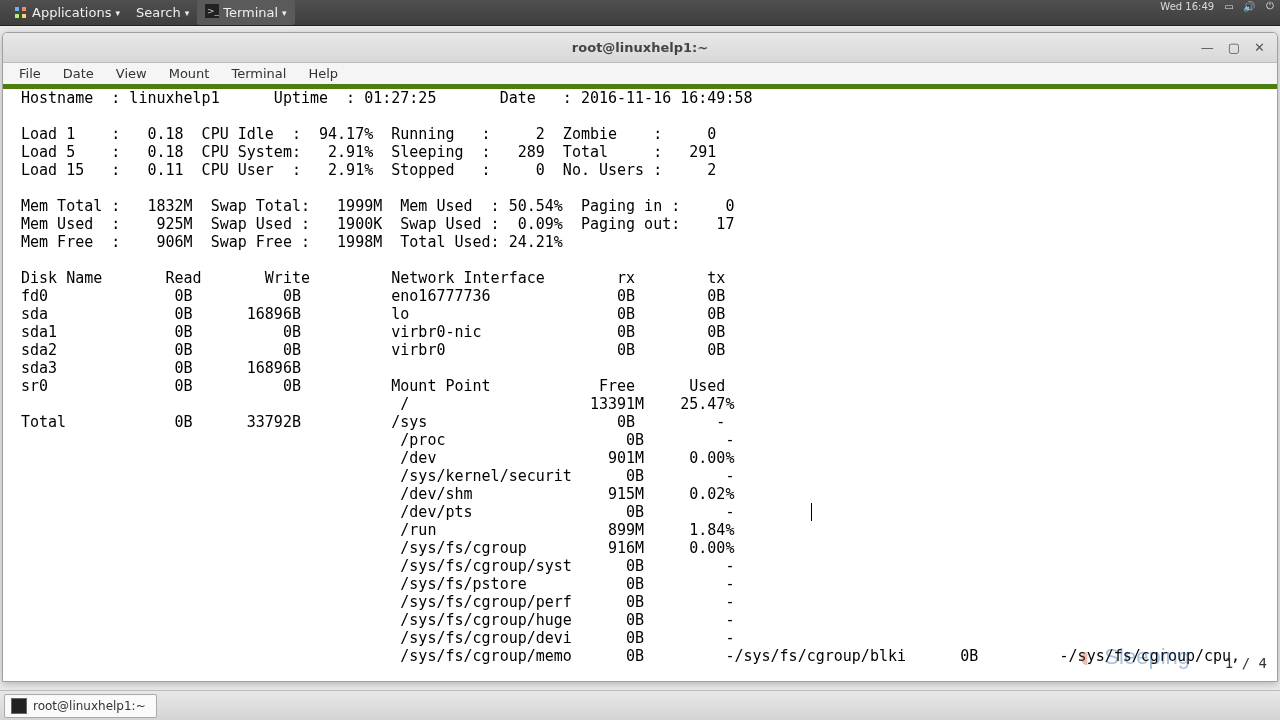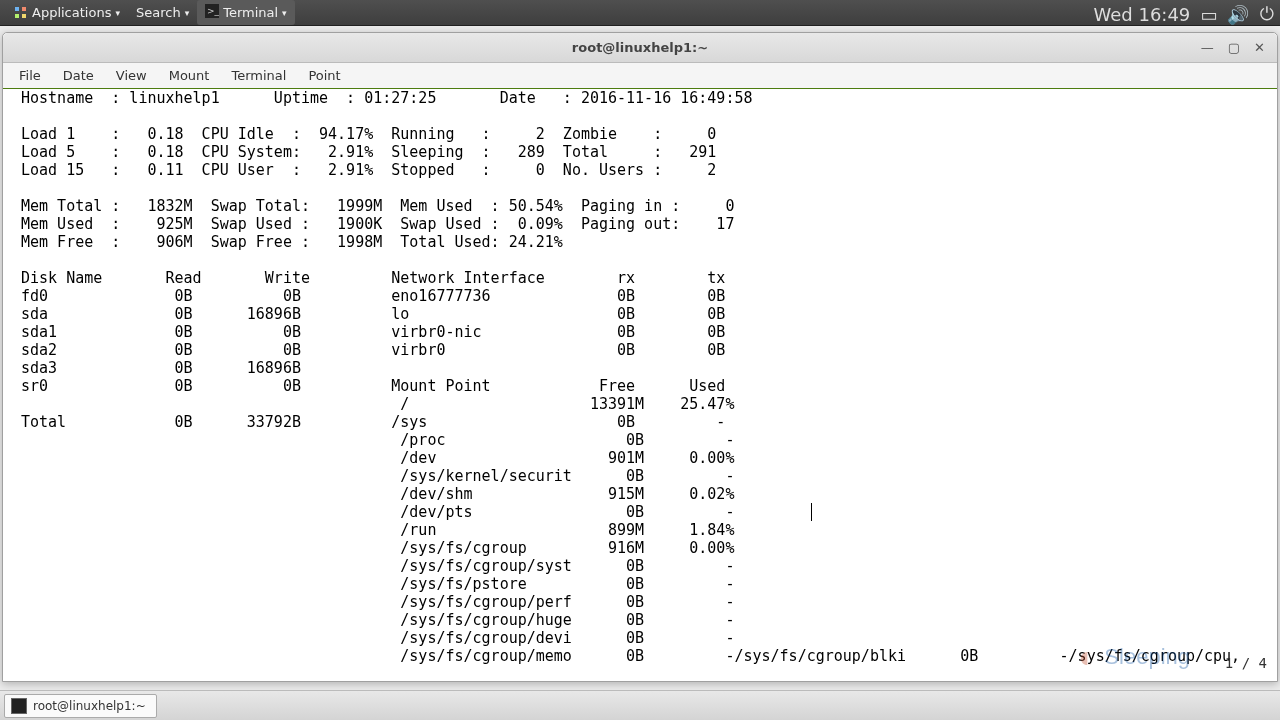--- a/index.html
+++ b/index.html
@@ -10,34 +10,34 @@
   font-size: 13px;
   background: #ececec;
   overflow: hidden;
   position: relative;
 }
 .top-panel {
   height: 26px;
   background: linear-gradient(to bottom, #4f4f4f 0%, #3e3e3e 100%);
   color: #eee;
   display: flex;
-  align-items: flex-end;
+  align-items: flex-start;
   padding: 0 6px;
   border-bottom: 1px solid #222;
 }
 .top-panel .menu-item {
   padding: 0 8px;
   display: flex;
   align-items: center;
   gap: 4px;
   height: 100%;
 }
 .dropdown-arrow { font-size: 9px; }
 .panel-right { margin-left: auto; display: flex; align-items: center; gap: 10px; }
-.tray-icon { font-size: 18px; color: #ddd; }
+.tray-icon { font-size: 10px; color: #ddd; }
 .selected-app {
   background: #5a5a5a;
   border-radius: 3px;
   padding: 1px 8px;
   display: flex;
   align-items: center;
   gap: 5px;
 }
 .apps-icon {
   width: 14px; height: 14px;
@@ -84,21 +84,21 @@
   color: #555;
   font-size: 13px;
 }
 .menubar {
   height: 26px;
   display: flex;
   align-items: center;
   padding: 0 6px;
   gap: 2px;
   background: #f5f5f5;
-  border-bottom: 1px solid #4d7c0f;
+  border-bottom: 5px solid #4d7c0f;
 }
 .menubar .menu-label {
   padding: 3px 10px;
   color: #333;
 }
 .term-body {
   flex: 1;
   background: #fff;
   color: #000;
   font-family: "DejaVu Sans Mono", "Liberation Mono", monospace;
@@ -218,21 +218,21 @@
       <span>▢</span>
       <span>✕</span>
     </div>
   </div>
   <div class="menubar">
     <span class="menu-label">File</span>
     <span class="menu-label">Date</span>
     <span class="menu-label">View</span>
     <span class="menu-label">Mount</span>
     <span class="menu-label">Terminal</span>
-    <span class="menu-label">Point</span>
+    <span class="menu-label">Help</span>
   </div>
   <div class="term-body"><div style="white-space: pre;">Hostname  : linuxhelp1      Uptime  : 01:27:25       Date   : 2016-11-16 16:49:58
 
 Load 1    :   0.18  CPU Idle  :  94.17%  Running   :     2  Zombie    :     0
 Load 5    :   0.18  CPU System:   2.91%  Sleeping  :   289  Total     :   291
 Load 15   :   0.11  CPU User  :   2.91%  Stopped   :     0  No. Users :     2
 
 Mem Total :   1832M  Swap Total:   1999M  Mem Used  : 50.54%  Paging in :     0
 Mem Used  :    925M  Swap Used :   1900K  Swap Used :  0.09%  Paging out:    17
 Mem Free  :    906M  Swap Free :   1998M  Total Used: 24.21%

